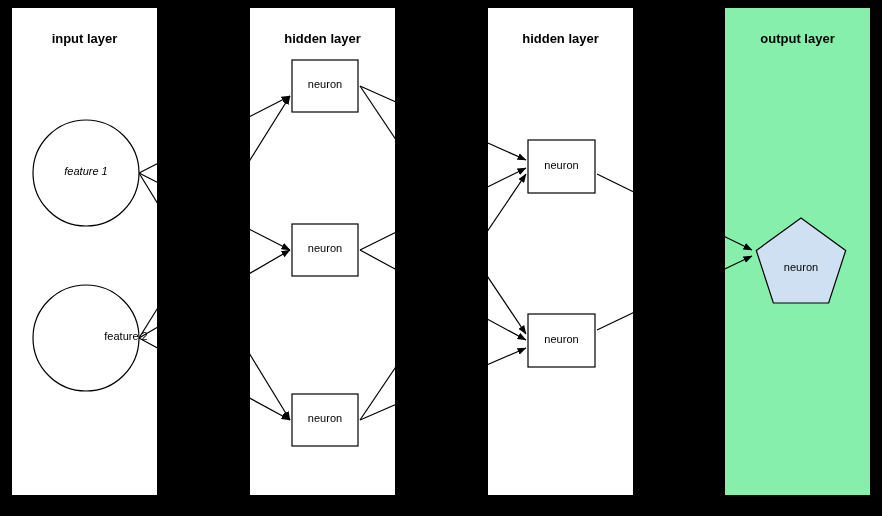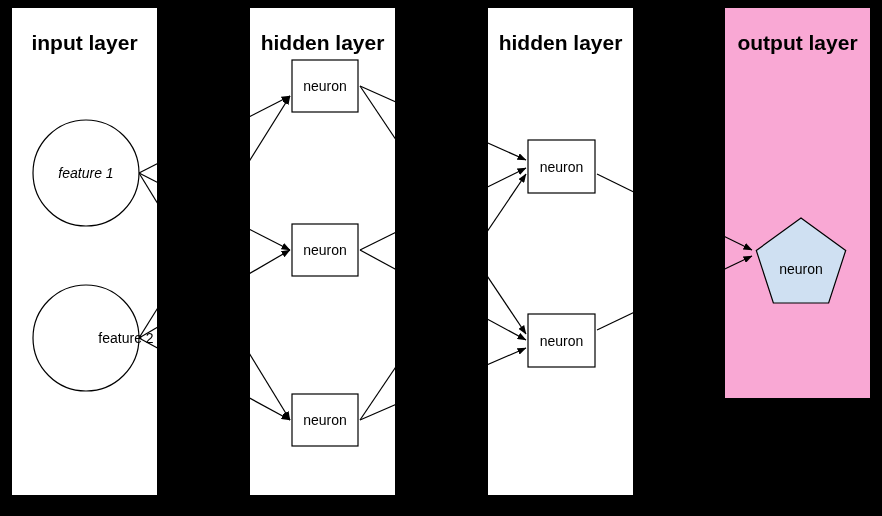--- a/index.html
+++ b/index.html
@@ -18,29 +18,29 @@
   .layer-panel {
     position: absolute;
     box-sizing: border-box;
   }
   .layer-title {
     position: absolute;
     left: 0;
     right: 0;
     text-align: center;
     font-weight: bold;
-    font-size: 21px;
+    font-size: 13px;
     color: #000000;
     font-family: "Liberation Sans", sans-serif;
     line-height: 1;
   }
   .node-label {
     position: absolute;
     text-align: center;
-    font-size: 14px;
+    font-size: 11px;
     color: #000000;
     font-family: "Liberation Sans", sans-serif;
     white-space: nowrap;
     pointer-events: none;
   }
   .shape-svg {
     position: absolute;
     left: 0;
     top: 0;
     overflow: visible;
@@ -61,21 +61,21 @@
 
   <div class="layer-panel" id="panel-input" style="left: 12px; top: 8px; width: 145px; height: 487px; background: rgb(255, 255, 255);">
     <div class="layer-title" style="top: 24px;">input layer</div>
   </div>
   <div class="layer-panel" id="panel-hidden1" style="left: 250px; top: 8px; width: 145px; height: 487px; background: rgb(255, 255, 255);">
     <div class="layer-title" style="top: 24px;">hidden layer</div>
   </div>
   <div class="layer-panel" id="panel-hidden2" style="left: 488px; top: 8px; width: 145px; height: 487px; background: rgb(255, 255, 255);">
     <div class="layer-title" style="top: 24px;">hidden layer</div>
   </div>
-  <div class="layer-panel" id="panel-output" style="left: 725px; top: 8px; width: 145px; height: 390px; background: #f9a8d4;">
+  <div class="layer-panel" id="panel-output" style="left: 725px; top: 8px; width: 145px; height: 487px; background: #86efac;">
     <div class="layer-title" style="top: 24px;">output layer</div>
   </div>
 
   <svg id="edges">
     <defs>
       <marker id="arrowhead" markerWidth="9" markerHeight="7" refX="8.5" refY="3.5" orient="auto" markerUnits="userSpaceOnUse">
         <polygon points="0 0, 9 3.5, 0 7" fill="#000000"></polygon>
       </marker>
     </defs>
     <g id="edge-group">

